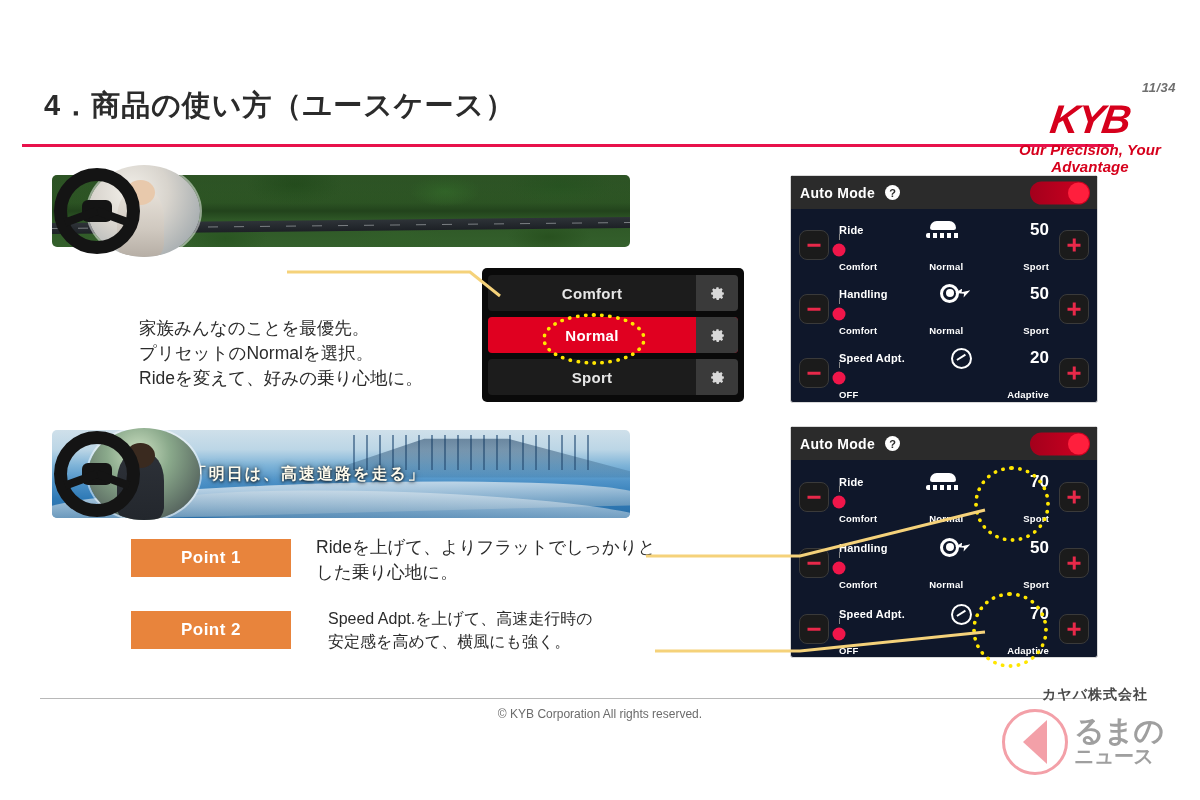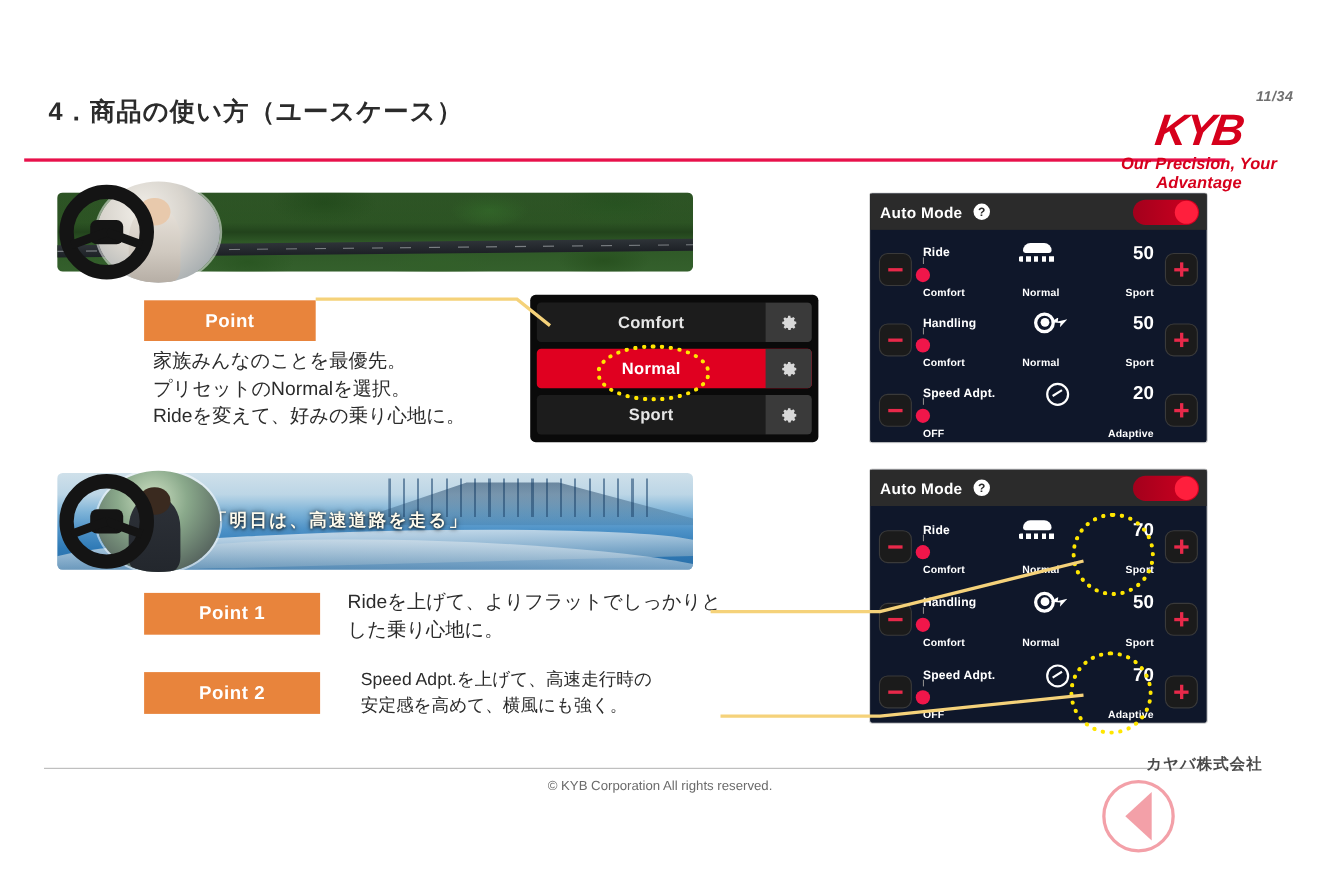--- a/index.html
+++ b/index.html
@@ -12,21 +12,21 @@
   .slide { position: relative; width: 1200px; height: 800px; background: #fff; }
 
   
   .page-num {
     position: absolute; right: 24px; top: 80px;
     font-size: 13px; font-style: italic; font-weight: 700; color: #6f6f6f;
     letter-spacing: .5px;
   }
   .slide-title {
     position: absolute; left: 44px; top: 86px;
-    font-size: 23px; font-weight: 700; color: #2b2b2b;
+    font-size: 29px; font-weight: 700; color: #2b2b2b;
     letter-spacing: 1px; white-space: nowrap;
   }
   .title-rule {
     position: absolute; left: 22px; top: 144px;
     width: 1092px; height: 3px; background: #e8114b;
   }
   .kyb-logo { position: absolute; right: 28px; top: 100px; width: 164px; text-align: center; }
   .kyb-mark {
     font-size: 40px; font-weight: 800; color: #d6001c;
     font-style: italic; letter-spacing: -2px; line-height: .95;
@@ -396,21 +396,20 @@
       </div>
       <div class="wheel">
         <div class="wheel-ring"></div>
         <div class="wheel-hub"></div>
         <div class="wheel-spoke" style="transform:translate(0,-50%) rotate(20deg);"></div>
         <div class="wheel-spoke" style="transform:translate(0,-50%) rotate(160deg);"></div>
       </div>
     </div>
   </div>
 
-  <div class="point-badge pb-main">Point</div>
   <div class="body-text bt-main">家族みんなのことを最優先。
 プリセットのNormalを選択。
 Rideを変えて、好みの乗り心地に。</div>
 
   <div class="point-badge pb-1">Point 1</div>
   <div class="body-text bt-1">Rideを上げて、よりフラットでしっかりと
 した乗り心地に。</div>
 
   <div class="point-badge pb-2">Point 2</div>
   <div class="body-text bt-2">Speed Adpt.を上げて、高速走行時の
@@ -648,16 +647,20 @@
 
   <div class="footer-rule"></div>
   <div class="copyright">© KYB Corporation All rights reserved.</div>
 
   <div class="watermark">
     <div class="wm-company">カヤバ株式会社</div>
     <div class="wm-logo">
       <div class="wm-circle">
         <div class="wm-chevron"></div>
       </div>
+      <div class="wm-text">
+        <div class="wm-l1">るまの</div>
+        <div class="wm-l2">ニュース</div>
+      </div>
     </div>
   </div>
 
 </div>
 
 </body></html>

